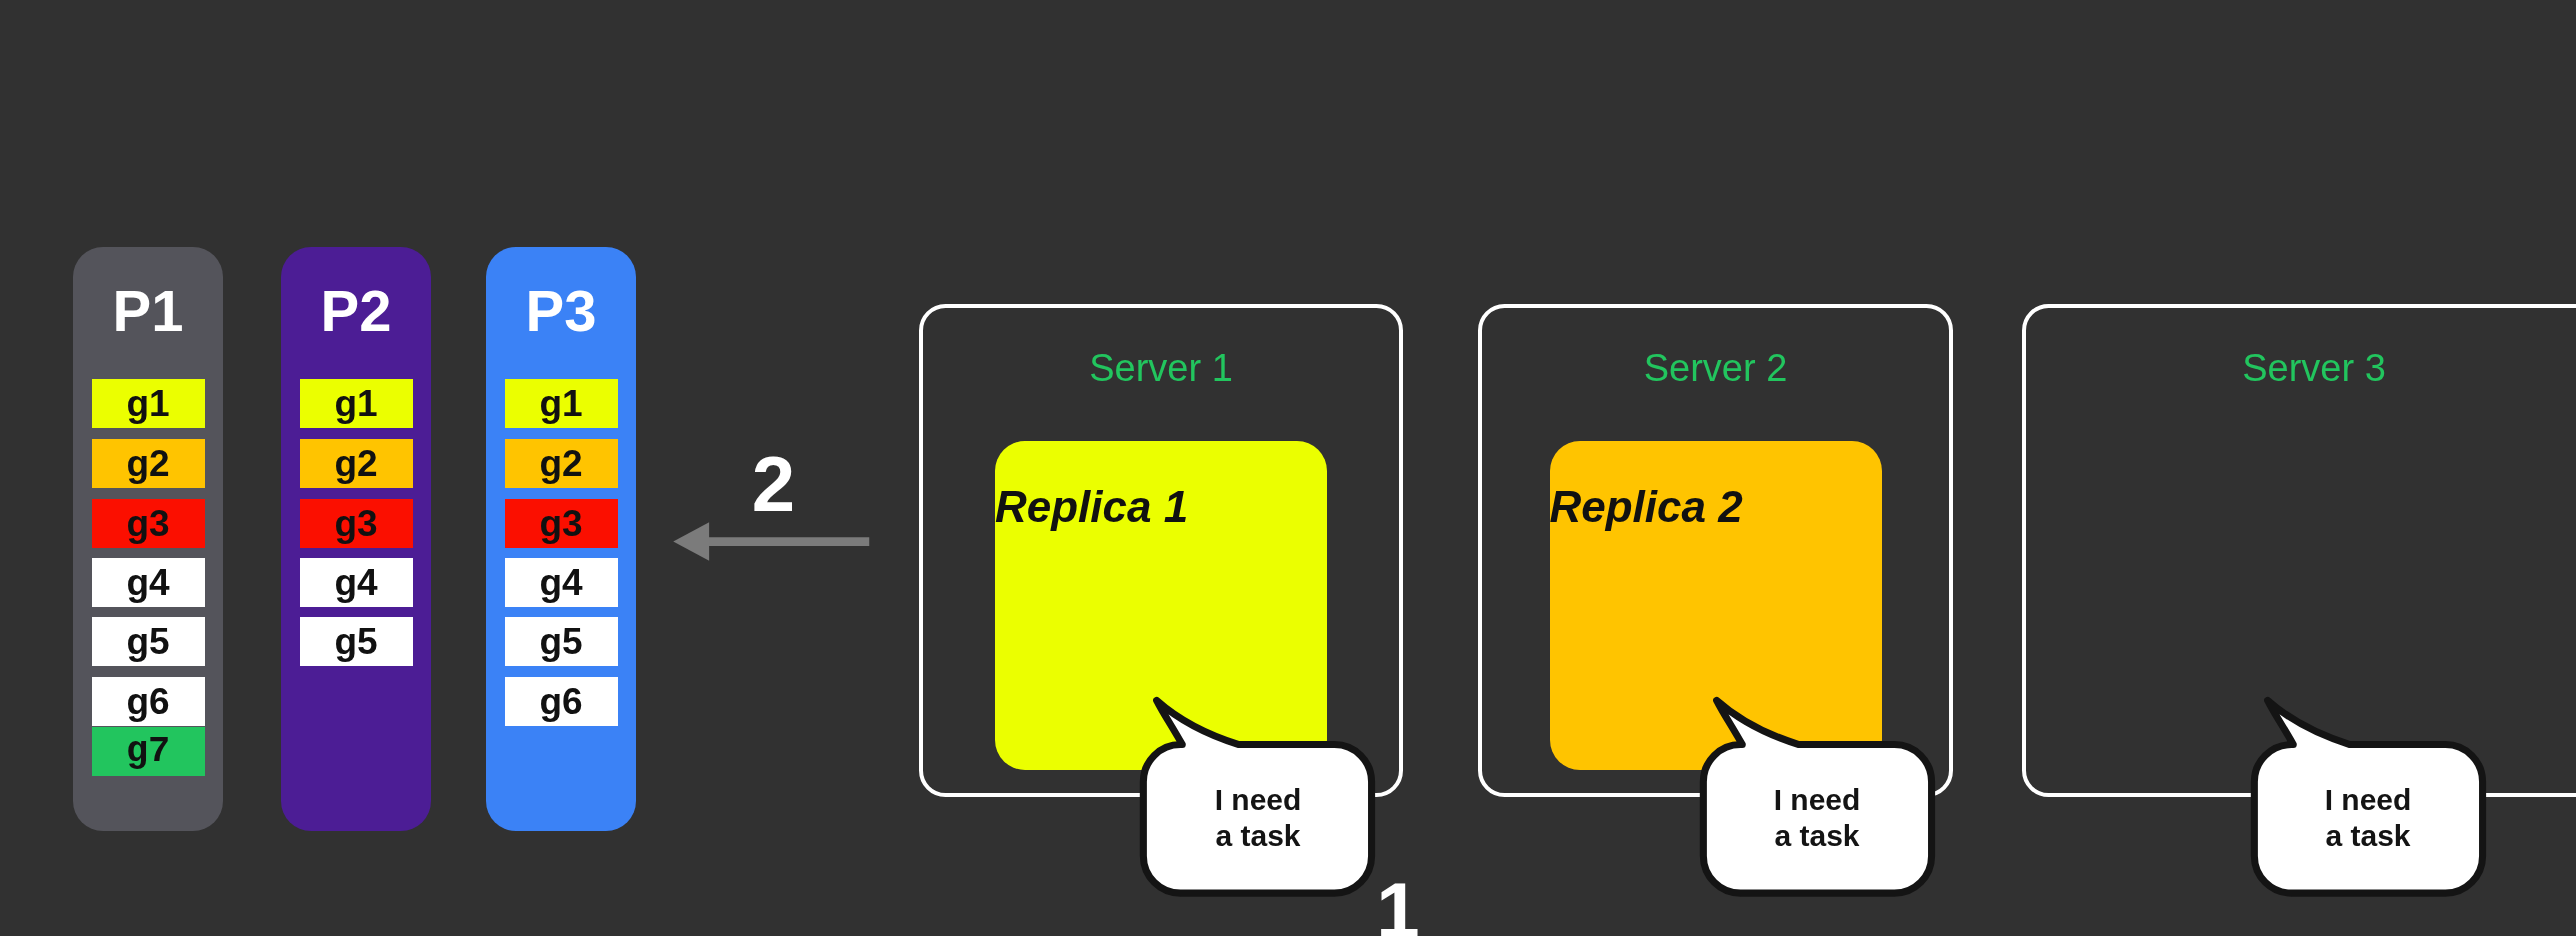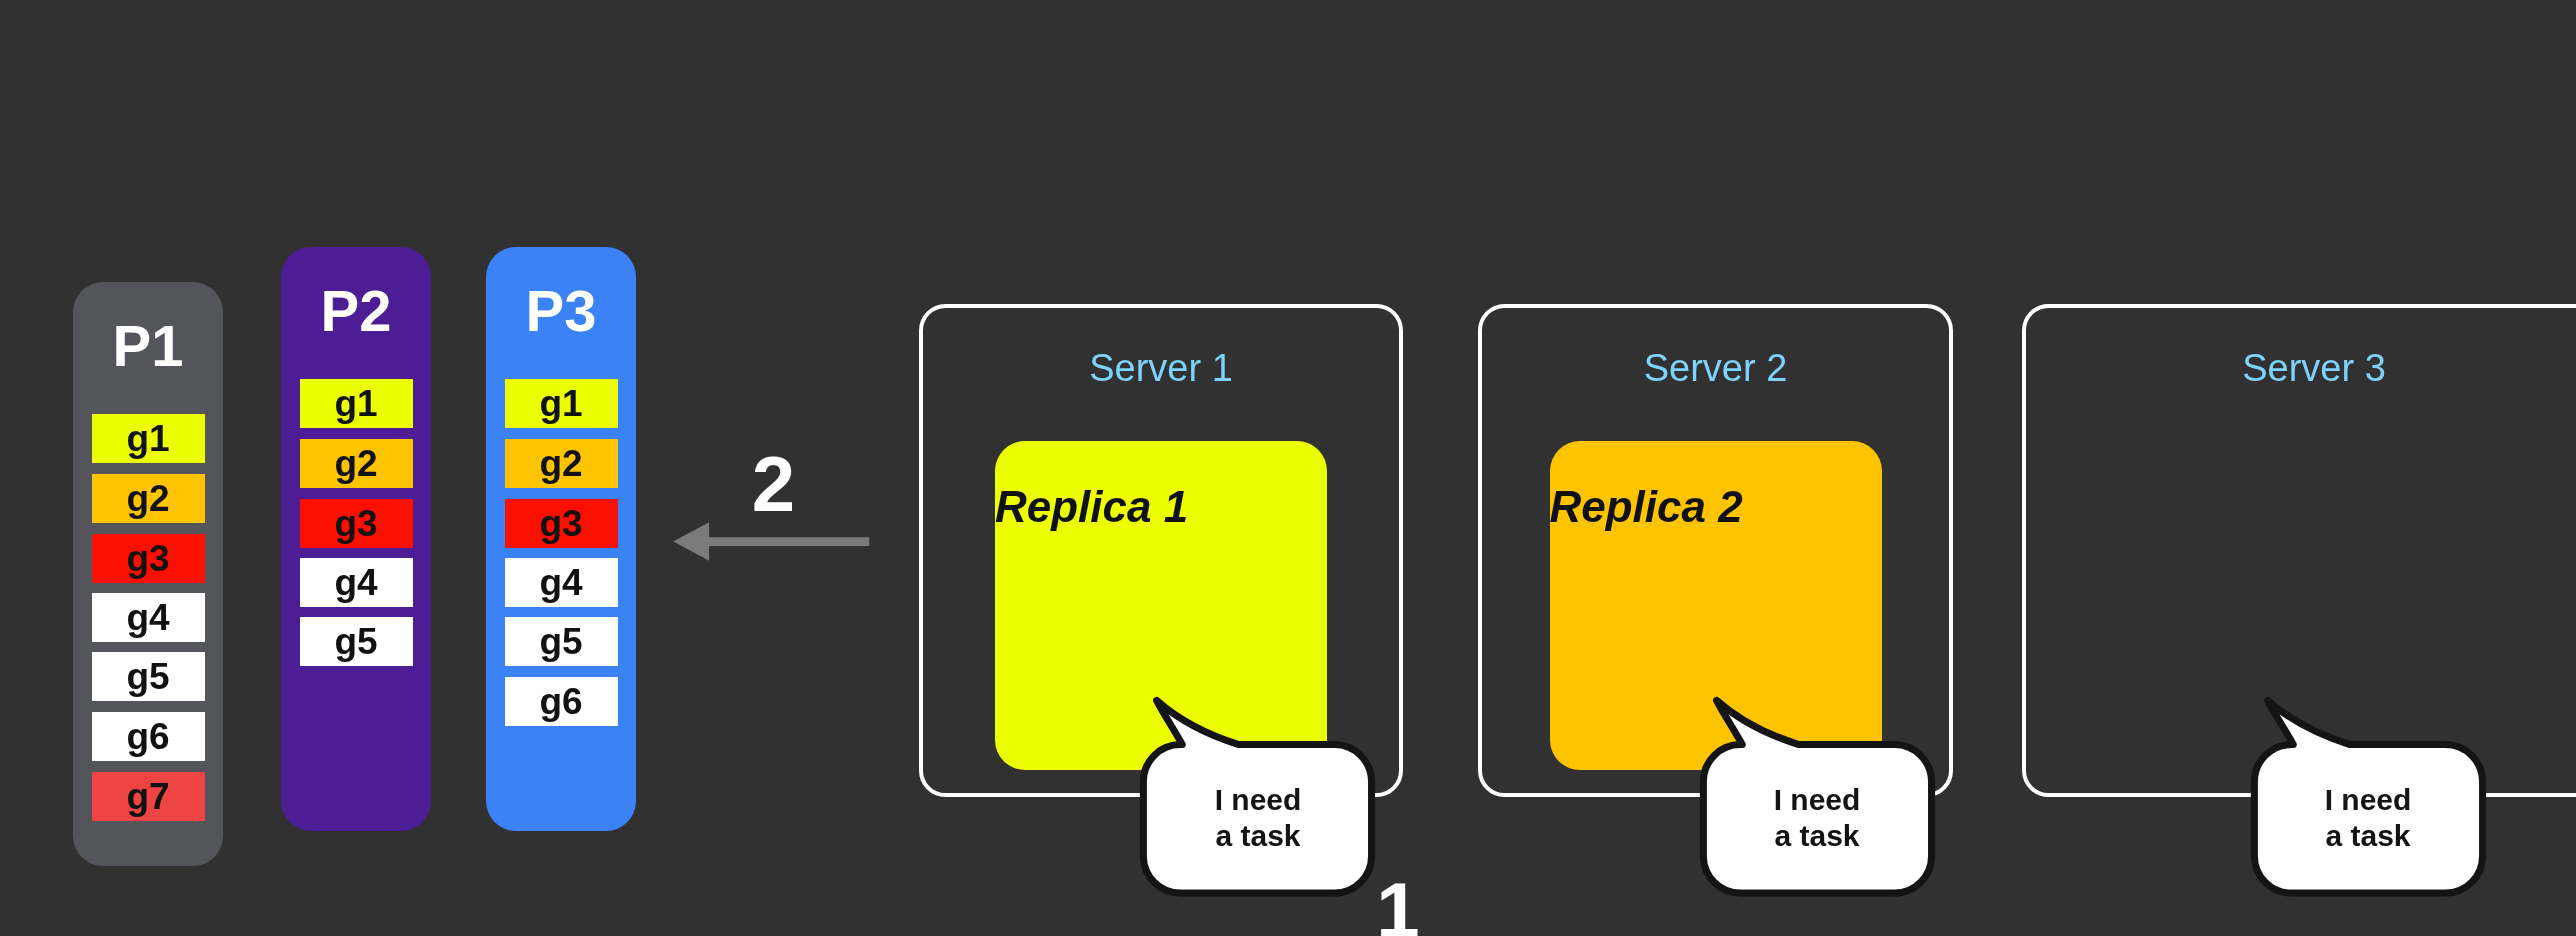--- a/index.html
+++ b/index.html
@@ -33,21 +33,21 @@
   
   .arrow-svg{position:absolute;}
   
   .server{
     position:absolute;top:304px;height:493px;
     border:4.4px solid #FFFFFF;border-radius:26.5px;
     box-sizing:border-box;background:transparent;
   }
   .server-title{
     position:absolute;top:41px;left:0;width:100%;
-    text-align:center;color:#7dd3fc;font-size:38px;font-weight:500;line-height:1;
+    text-align:center;color:#22c55e;font-size:38px;font-weight:500;line-height:1;
   }
   .replica{
     position:absolute;top:133px;left:50%;transform:translateX(-50%);
     width:332px;height:329px;border-radius:30px;
   }
   .replica-label{
     position:absolute;top:44px;left:0;width:100%;
     text-align:left;color:#111111;font-size:44px;font-weight:700;line-height:1;font-style:italic;
   }
   
@@ -56,29 +56,29 @@
     position:absolute;top:744px;width:228px;height:148px;
     display:flex;flex-direction:column;align-items:center;justify-content:center;
     color:#141414;font-size:30px;font-weight:700;line-height:1.2;text-align:center;
   }
 </style>
 </head>
 <body>
 
 <div id="canvas" style="background-color: rgb(49, 49, 49);">
 
-  <div class="pcol" style="left: 73px; background-color: rgb(84, 84, 91); margin-top: 35px;">
+  <div class="pcol" style="left: 73px; background-color: rgb(84, 84, 91);">
     <div class="pcol-label">P1</div>
     <div class="cell" style="top: 132px; background-color: rgb(235, 255, 0);">g1</div>
     <div class="cell" style="top: 192px; background-color: rgb(255, 196, 0);">g2</div>
     <div class="cell" style="top: 252px; background-color: rgb(251, 15, 0);">g3</div>
     <div class="cell" style="top: 311px; background-color: rgb(255, 255, 255);">g4</div>
     <div class="cell" style="top: 370px; background-color: rgb(255, 255, 255);">g5</div>
     <div class="cell" style="top: 430px; background-color: rgb(255, 255, 255);">g6</div>
-    <div class="cell" style="top: 490px; background-color: #ef4444;">g7</div>
+    <div class="cell" style="top: 480px; background-color: #22c55e; font-family: Liberation Mono, monospace;">g7</div>
   </div>
 
   <div class="pcol" style="left: 281px; background-color: #4c1d95;">
     <div class="pcol-label">P2</div>
     <div class="cell" style="top: 132px; background-color: rgb(235, 255, 0);">g1</div>
     <div class="cell" style="top: 192px; background-color: rgb(255, 196, 0);">g2</div>
     <div class="cell" style="top: 252px; background-color: rgb(251, 15, 0);">g3</div>
     <div class="cell" style="top: 311px; background-color: rgb(255, 255, 255);">g4</div>
     <div class="cell" style="top: 370px; background-color: rgb(255, 255, 255);">g5</div>
   </div>

